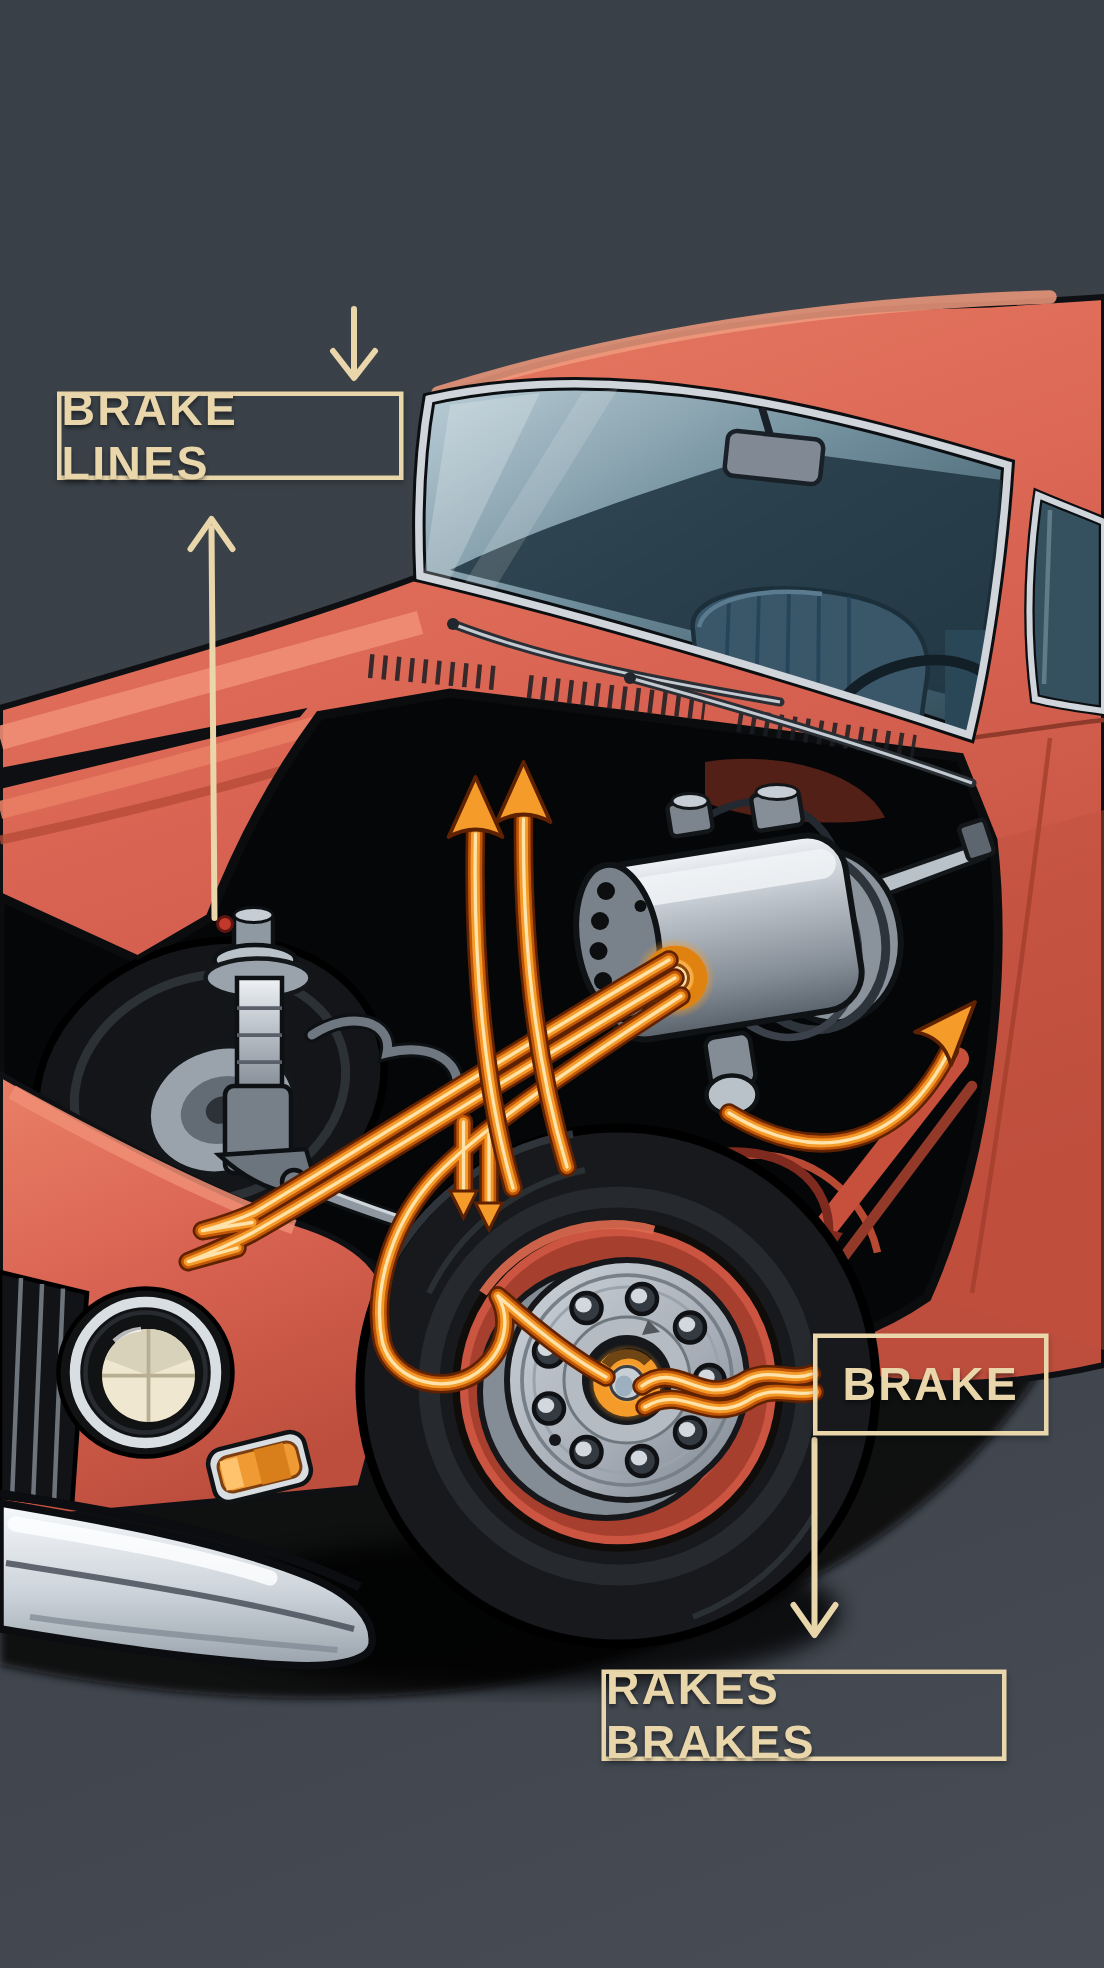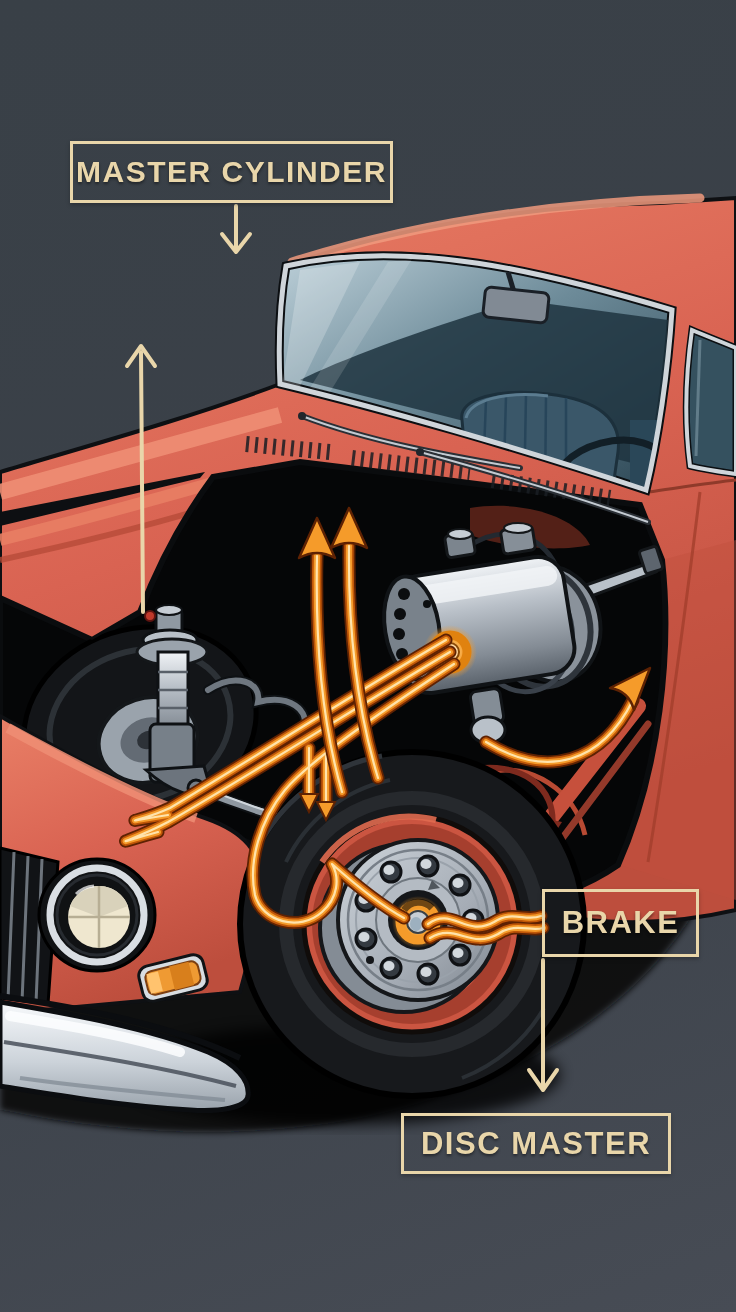--- a/index.html
+++ b/index.html
@@ -386,23 +386,23 @@
       <path class="cream" d="M141,352 L143,612"></path>
       <path class="cream" d="M127,366 L141,346 L155,366"></path>
     </g>
     <g>
       <path class="cream" d="M543,960 L543,1086"></path>
       <path class="cream" d="M529,1070 L543,1090 L557,1070"></path>
     </g>
   </g>
 </svg>
 
-<div class="diagram-label" id="lbl-master">
-  <span>MASTER CYLINDER</span>
+<div class="diagram-label" id="lbl-brakelines">
+  <span>BRAKE LINES</span>
 </div>
 <div class="diagram-label" id="lbl-rakes">
   <span>BRAKE</span>
 </div>
 <div class="diagram-label" id="lbl-discbrakes">
-  <span>DISC MASTER</span>
+  <span>RAKES BRAKES</span>
 </div>
 
 </div>
 
 </body></html>

